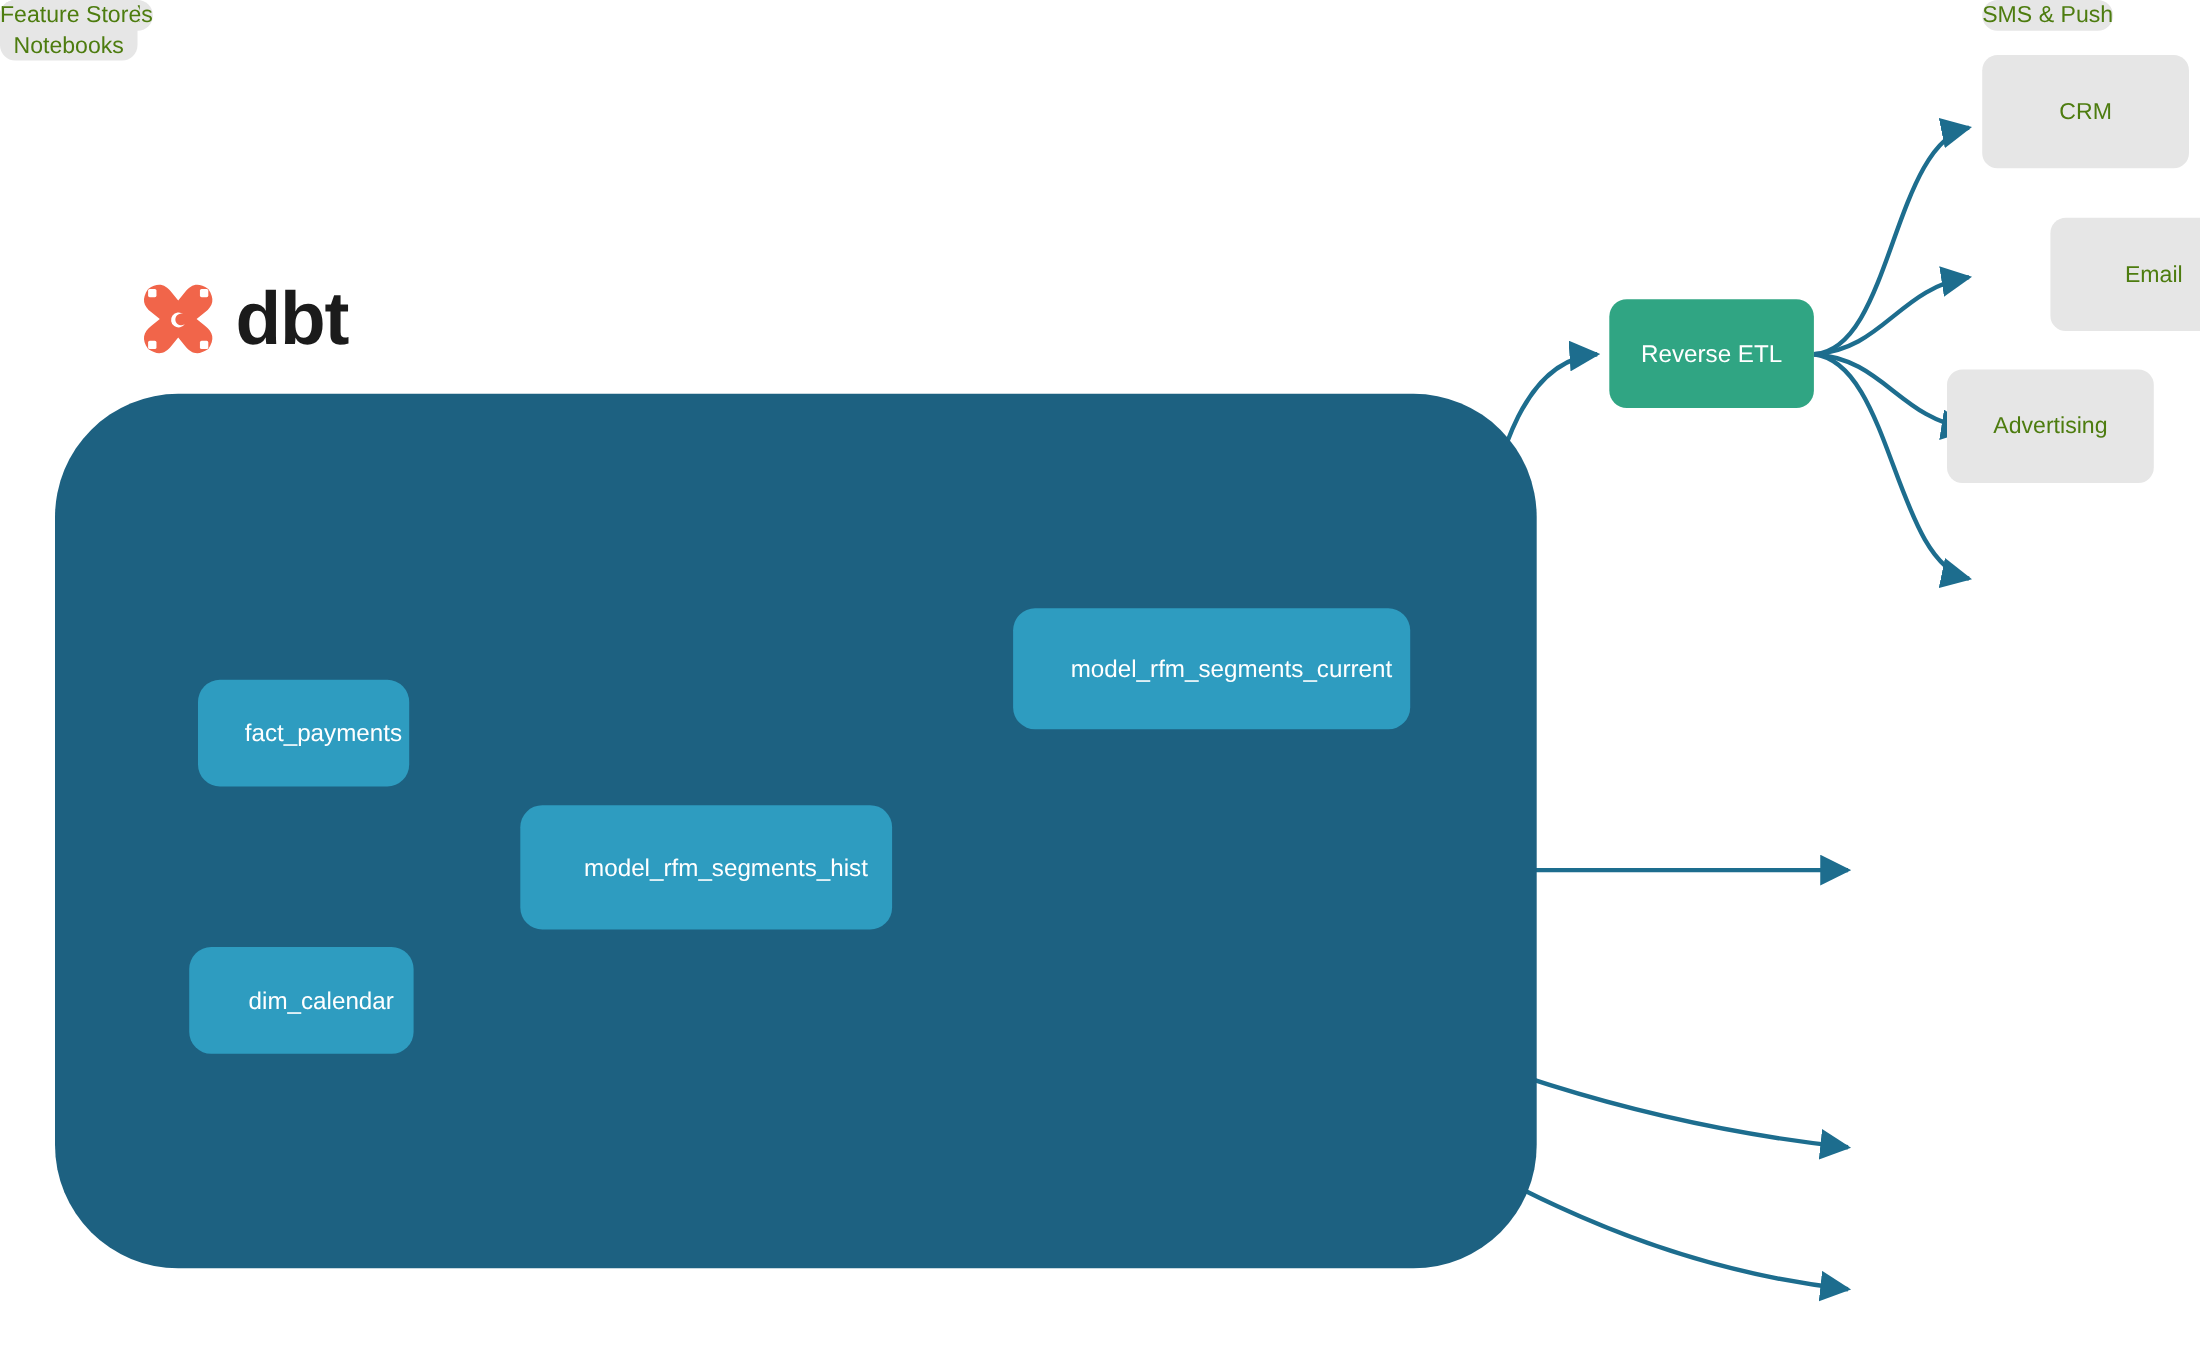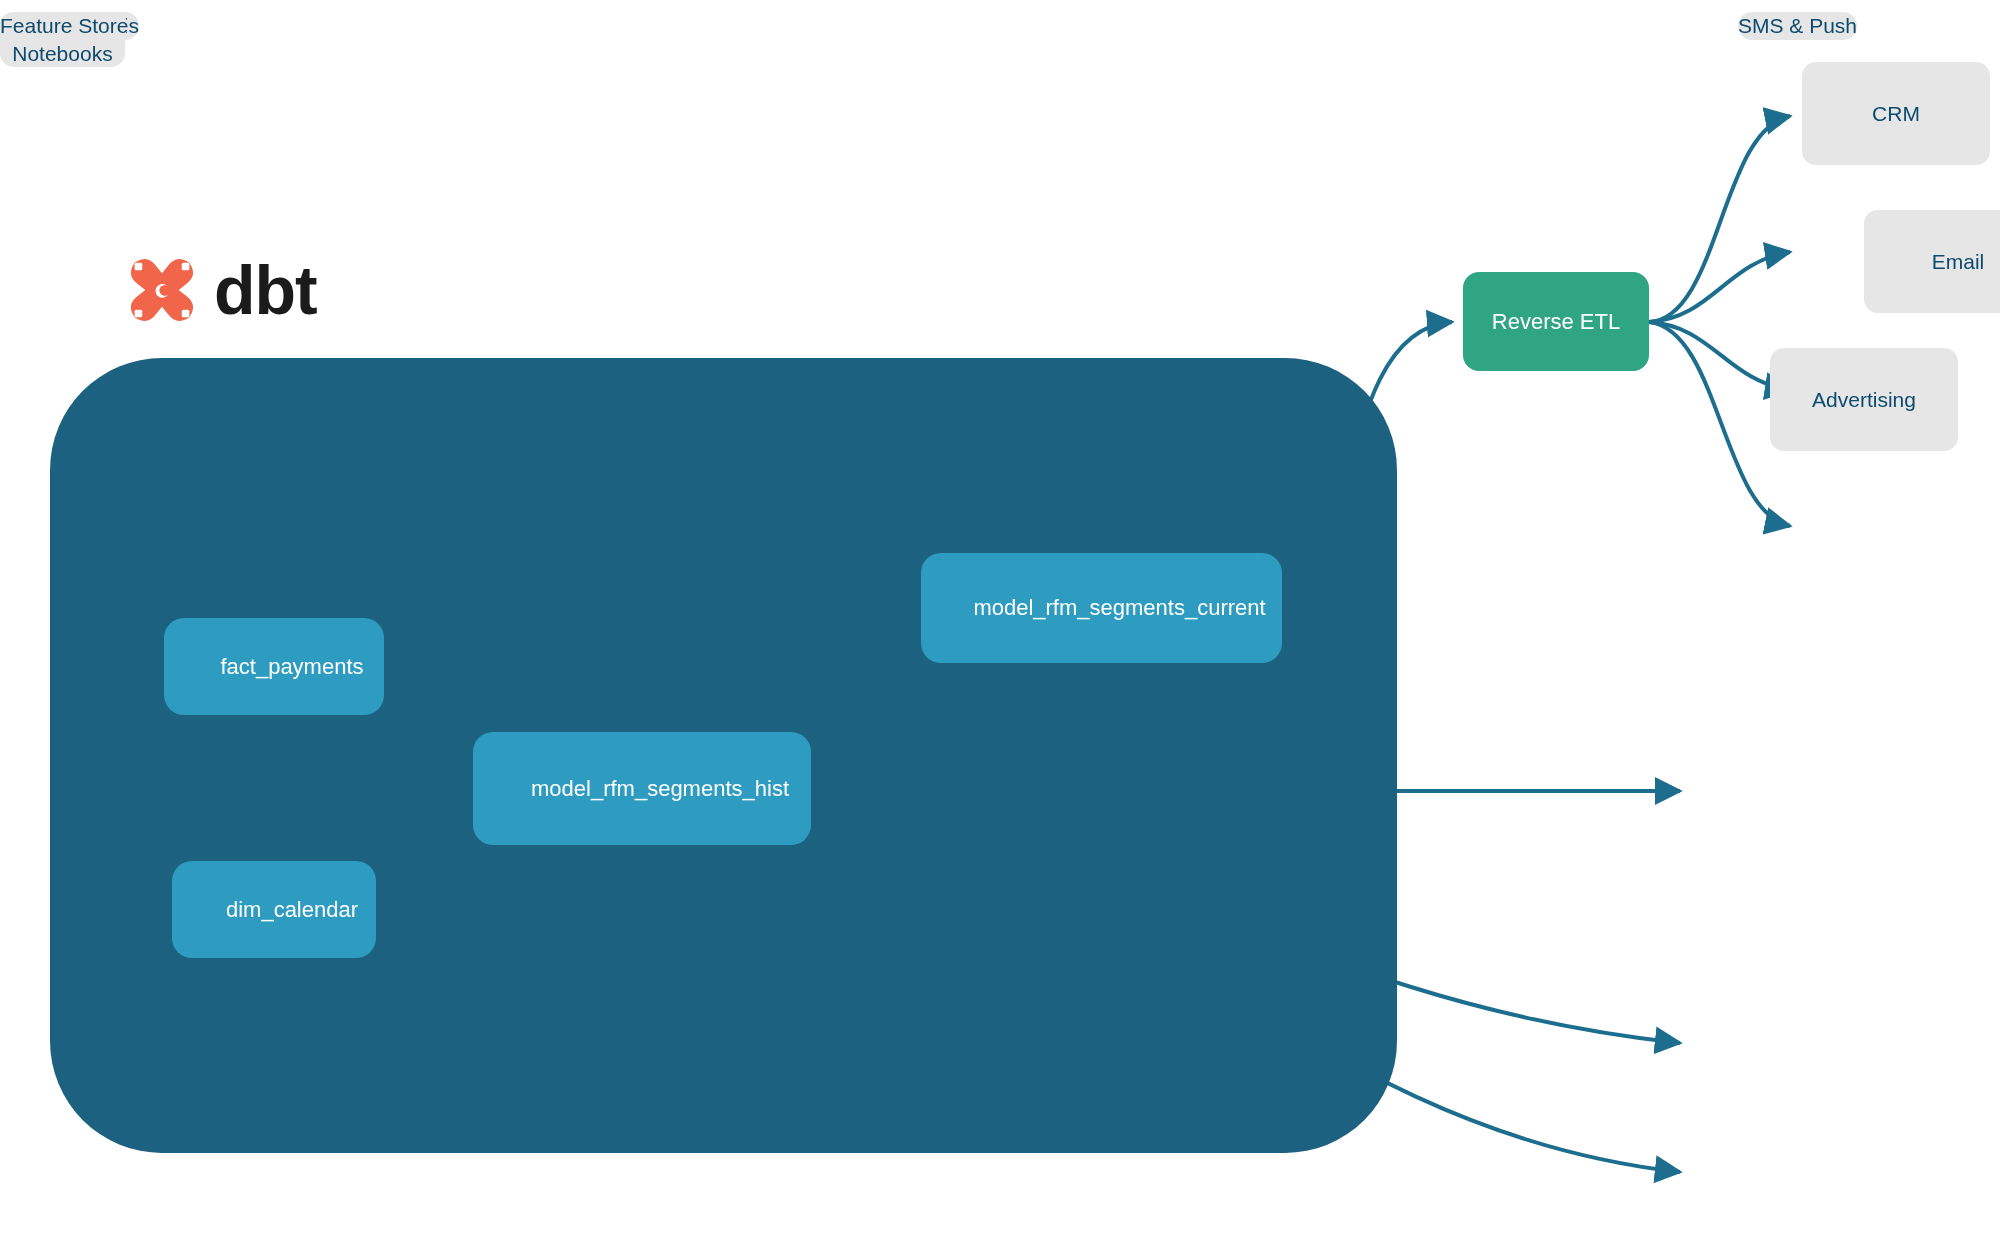--- a/index.html
+++ b/index.html
@@ -77,36 +77,35 @@
     padding-left: 36px;
   }
   .node-reverse-etl {
     background: #30a583;
     color: #ffffff;
     font-size: 22px;
     border-radius: 16px;
   }
   .node-sink {
     background: #e6e6e6;
-    color: #0c4a6e;
+    color: #4d7c0f;
     font-size: 21px;
     border-radius: 14px;
     line-height: 1.32;
-    margin-top: 12px;
   }
 
-  #node-fact-payments       { left: 164px;  top: 618px;  width: 220px; height: 97px; }
+  #node-fact-payments       { left: 180px;  top: 618px;  width: 192px; height: 97px; }
   #node-dim-calendar        { left: 172px;  top: 861px;  width: 204px; height: 97px; }
   #node-hist                { left: 473px;  top: 732px;  width: 338px; height: 113px; }
   #node-current             { left: 921px;  top: 553px;  width: 361px; height: 110px; }
   #node-reverse-etl         { left: 1463px; top: 272px;  width: 186px; height: 99px; }
   #node-crm                 { left: 1802px; top: 50px;   width: 188px; height: 103px; }
   #node-email               { left: 1864px; top: 198px;  width: 188px; height: 103px; }
   #node-advertising         { left: 1770px; top: 336px;  width: 188px; height: 103px; }
-  #node-sms-push            { left: 1738px; top": 0;     }
+  #node-sms-push            { left: 1802px; top": 0;     }
   #node-sms-push            { left: 1802px; top: 474px;  width: 188px; height: 103px; }
   #node-bi-dashboards       { left: 1692px; top: 737px;  width: 188px; height: 109px; }
   #node-ds-notebooks        { left: 1692px; top: 987px;  width: 188px; height: 109px; }
   #node-feature-store       { left: 1692px; top: 1117px; width: 188px; height: 109px; }
 </style>
 </head>
 <body>
 
 <div id="stage">
 

